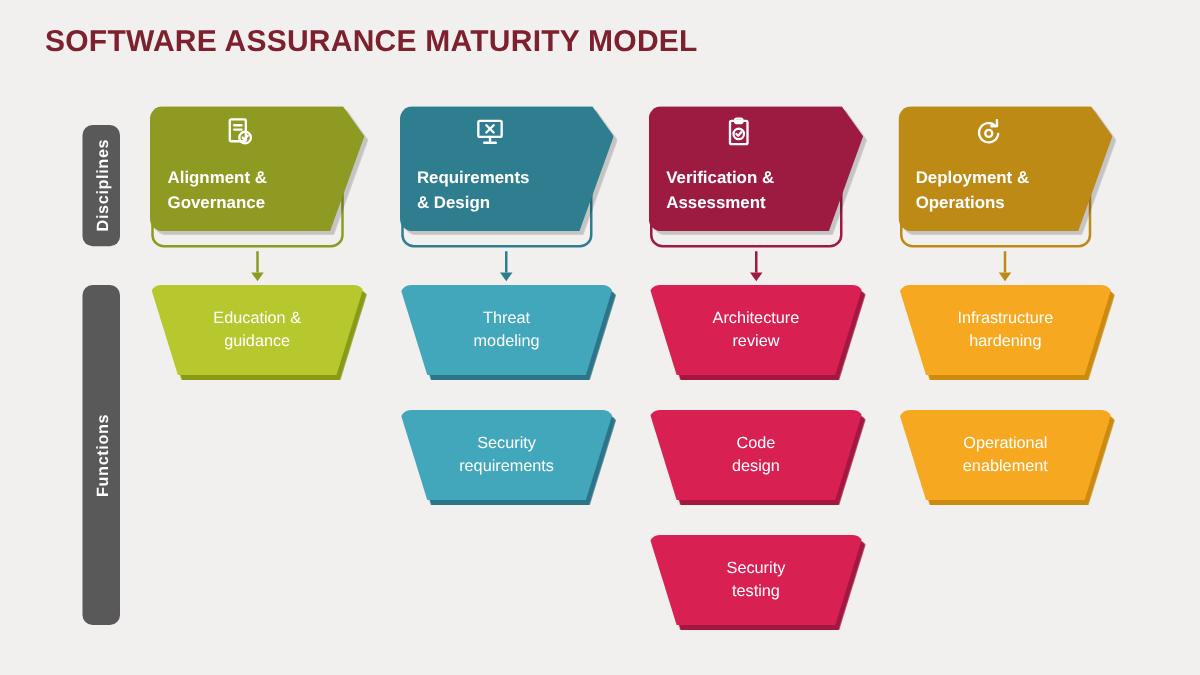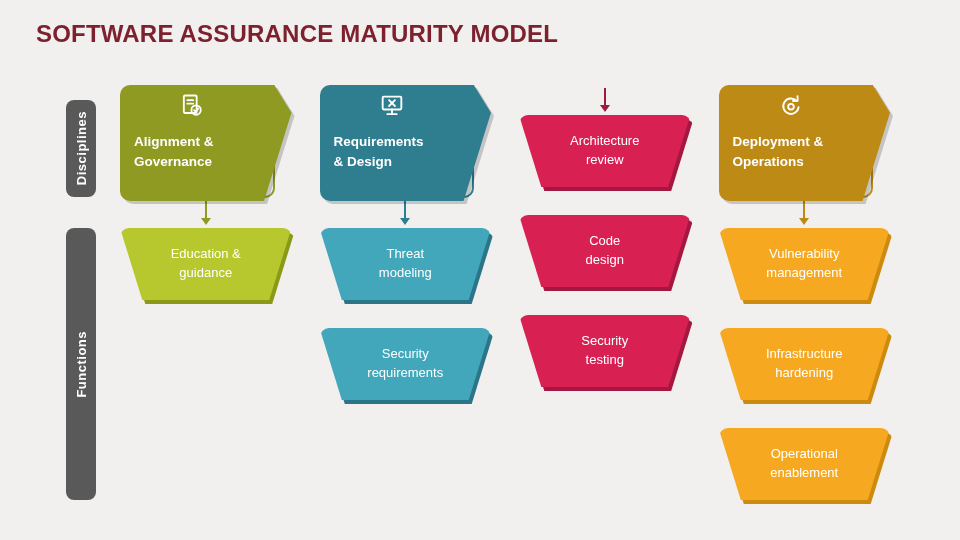--- a/index.html
+++ b/index.html
@@ -59,21 +59,21 @@
     width: calc(100% - 18px);
     height: calc(100% - 10px);
     border: 2px solid var(--head);
     border-radius: 10px;
     background: transparent;
   }
   .header .fill {
     position: absolute;
     left: 0; top: 0;
     width: 100%;
-    height: 116px;
+    height: 100px;
     background: var(--head);
     border-radius: 10px;
     clip-path: polygon(0 0, 90% 0, 100% 24%, 84% 100%, 0 100%);
     color: #fff;
   }
   .headwrap { position:absolute; left:0; top:0; width:100%; height:100px; filter: drop-shadow(3px 3px 0 rgba(0,0,0,0.18)); }
   .header .icon {
     position: absolute;
     top: 7px;
     left: 42%;
@@ -196,20 +196,37 @@
       <div class="face">Threat
 modeling</div>
     </div>
     <div class="fbox">
       <div class="face">Security
 requirements</div>
     </div>
   </div>
 
   <div class="col" style="--head: #9d1b41; --func: #d92052; --sh: #a31740;">
+    <div class="header">
+      <div class="outline"></div>
+      <div class="headwrap">
+        <div class="fill">
+          <span class="icon">
+            <svg class="ic" width="28" height="28" viewBox="0 0 24 24">
+              <rect x="6" y="4" width="12" height="16" rx="1"></rect>
+              <rect x="9.5" y="2.5" width="5" height="3" rx="1"></rect>
+              <circle cx="12" cy="13" r="3.6"></circle>
+              <polyline points="10.4,13 11.6,14.2 13.7,11.8"></polyline>
+            </svg>
+          </span>
+          <span class="label">Verification &amp;
+Assessment</span>
+        </div>
+      </div>
+    </div>
     <div class="arrow">
       <div class="line"></div>
       <div class="tip"></div>
     </div>
     <div class="fbox">
       <div class="face">Architecture
 review</div>
     </div>
     <div class="fbox">
       <div class="face">Code
@@ -236,24 +253,20 @@
           <span class="label">Deployment &amp;
 Operations</span>
         </div>
       </div>
     </div>
     <div class="arrow">
       <div class="line"></div>
       <div class="tip"></div>
     </div>
     <div class="fbox">
-      <div class="face">Vulnerability
-management</div>
-    </div>
-    <div class="fbox">
       <div class="face">Infrastructure
 hardening</div>
     </div>
     <div class="fbox">
       <div class="face">Operational
 enablement</div>
     </div>
   </div>
 
 </div>

